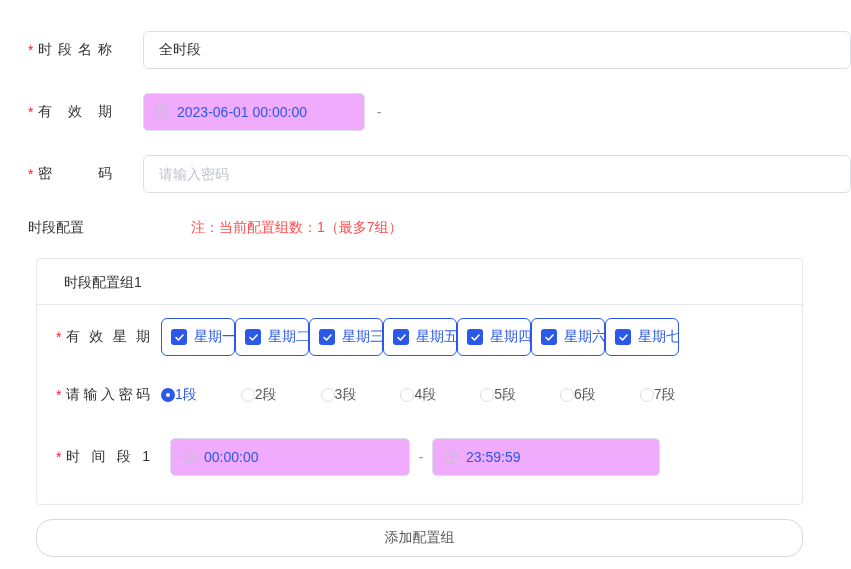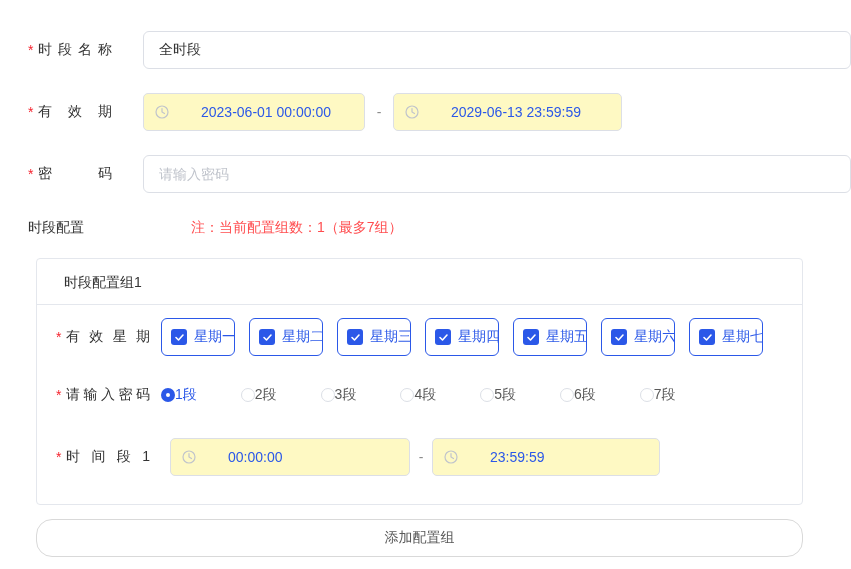--- a/index.html
+++ b/index.html
@@ -29,21 +29,21 @@
 
   .text-input{
     width:766px;height:38px;border:1px solid var(--input-border);border-radius:6px;
     padding:0 15px;font-size:14px;color:var(--text-main);outline:none;
     font-family:"Liberation Sans",sans-serif;
   }
   .text-input::placeholder{color:var(--placeholder);}
 
   .picker{
     display:flex;align-items:center;height:38px;border:1px solid var(--input-border);
-    border-radius:5px;padding:0 11px;background:#fef9c3;cursor:pointer;gap:24px;
+    border-radius:5px;padding:0 11px;background:#f0abfc;cursor:pointer;
   }
   .picker-value{margin-left:8px;color:var(--primary);white-space:nowrap;}
   .clock{display:flex;flex:none;}
   .dash{width:28px;text-align:center;color:#8c8c8c;flex:none;}
   .dash.narrow{width:22px;}
 
   .note-row{display:flex;align-items:center;margin:0 0 20px 28px;line-height:21px;gap:48px;}
   .section-label{width:84px;color:var(--text-main);flex:none;}
   .note-text{margin-left:31px;color:var(--note-red);}
 
@@ -55,21 +55,21 @@
     height:46px;line-height:46px;padding-left:27px;border-bottom:1px solid var(--card-border);
     color:var(--text-main);
   }
   .card-body{padding:13px 0 28px 19px;}
   .card-row{display:flex;align-items:center;}
   .card-row .label-text{width:84px;}
   .card-row .ctrl{margin-left:20px;}
   .card-row.weeks-row{margin-bottom:30px;}
   .card-row.radio-row{margin-bottom:34px;}
 
-  .weeks{display:flex;gap:14px;margin-left:11px;}
+  .weeks{display:flex;margin-left:11px;}
   .week-box{
     width:74px;height:38px;border:1px solid var(--primary);border-radius:6px;
     display:flex;align-items:center;padding-left:9px;overflow:hidden;white-space:nowrap;
     background:#fff;cursor:pointer;
   }
   .cbx{
     width:16px;height:16px;border-radius:3px;background:var(--primary);flex:none;
     display:flex;align-items:center;justify-content:center;
   }
   .week-label{margin-left:7px;color:var(--primary);}
@@ -113,29 +113,20 @@
     <div class="picker ctrl" style="width:222px">
       <span class="clock">
         <svg width="14" height="14" viewBox="0 0 14 14">
             <circle cx="7" cy="7" r="6" fill="none" stroke="#c0c4cc" stroke-width="1.2"></circle>
             <path d="M7 3.5 V7 L9.5 8.5" fill="none" stroke="#c0c4cc" stroke-width="1.2" stroke-linecap="round"></path>
           </svg>
       </span>
       <span class="picker-value">2023-06-01 00:00:00</span>
     </div>
     <span class="dash">-</span>
-    <div class="picker" style="width:229px">
-      <span class="clock">
-        <svg width="14" height="14" viewBox="0 0 14 14">
-            <circle cx="7" cy="7" r="6" fill="none" stroke="#c0c4cc" stroke-width="1.2"></circle>
-            <path d="M7 3.5 V7 L9.5 8.5" fill="none" stroke="#c0c4cc" stroke-width="1.2" stroke-linecap="round"></path>
-          </svg>
-      </span>
-      <span class="picker-value">2029-06-13 23:59:59</span>
-    </div>
   </div>
 
   <div class="row">
     <div class="label">
       <span class="req">*</span>
       <span class="label-text">密码</span>
     </div>
     <input class="text-input ctrl" type="text" placeholder="请输入密码" style="">
   </div>
 
@@ -177,29 +168,29 @@
                 </svg>
               </span>
             <span class="week-label">星期三</span>
           </div>
           <div class="week-box">
             <span class="cbx">
                 <svg width="11" height="11" viewBox="0 0 11 11">
                   <polyline points="2,5.5 4.5,8 9,3" fill="none" stroke="#fff" stroke-width="1.6" stroke-linecap="round" stroke-linejoin="round"></polyline>
                 </svg>
               </span>
+            <span class="week-label">星期五</span>
+          </div>
+          <div class="week-box">
+            <span class="cbx">
+                <svg width="11" height="11" viewBox="0 0 11 11">
+                  <polyline points="2,5.5 4.5,8 9,3" fill="none" stroke="#fff" stroke-width="1.6" stroke-linecap="round" stroke-linejoin="round"></polyline>
+                </svg>
+              </span>
             <span class="week-label">星期四</span>
-          </div>
-          <div class="week-box">
-            <span class="cbx">
-                <svg width="11" height="11" viewBox="0 0 11 11">
-                  <polyline points="2,5.5 4.5,8 9,3" fill="none" stroke="#fff" stroke-width="1.6" stroke-linecap="round" stroke-linejoin="round"></polyline>
-                </svg>
-              </span>
-            <span class="week-label">星期五</span>
           </div>
           <div class="week-box">
             <span class="cbx">
                 <svg width="11" height="11" viewBox="0 0 11 11">
                   <polyline points="2,5.5 4.5,8 9,3" fill="none" stroke="#fff" stroke-width="1.6" stroke-linecap="round" stroke-linejoin="round"></polyline>
                 </svg>
               </span>
             <span class="week-label">星期六</span>
           </div>
           <div class="week-box">

